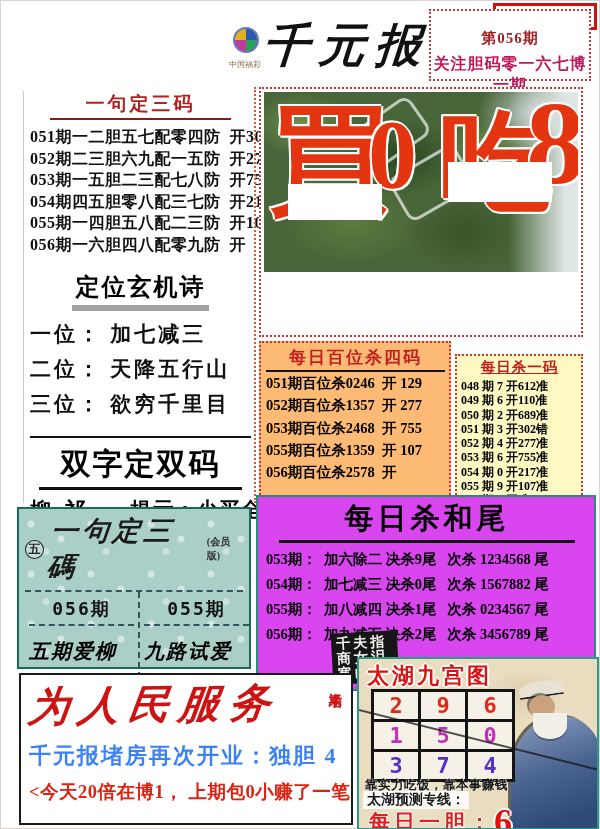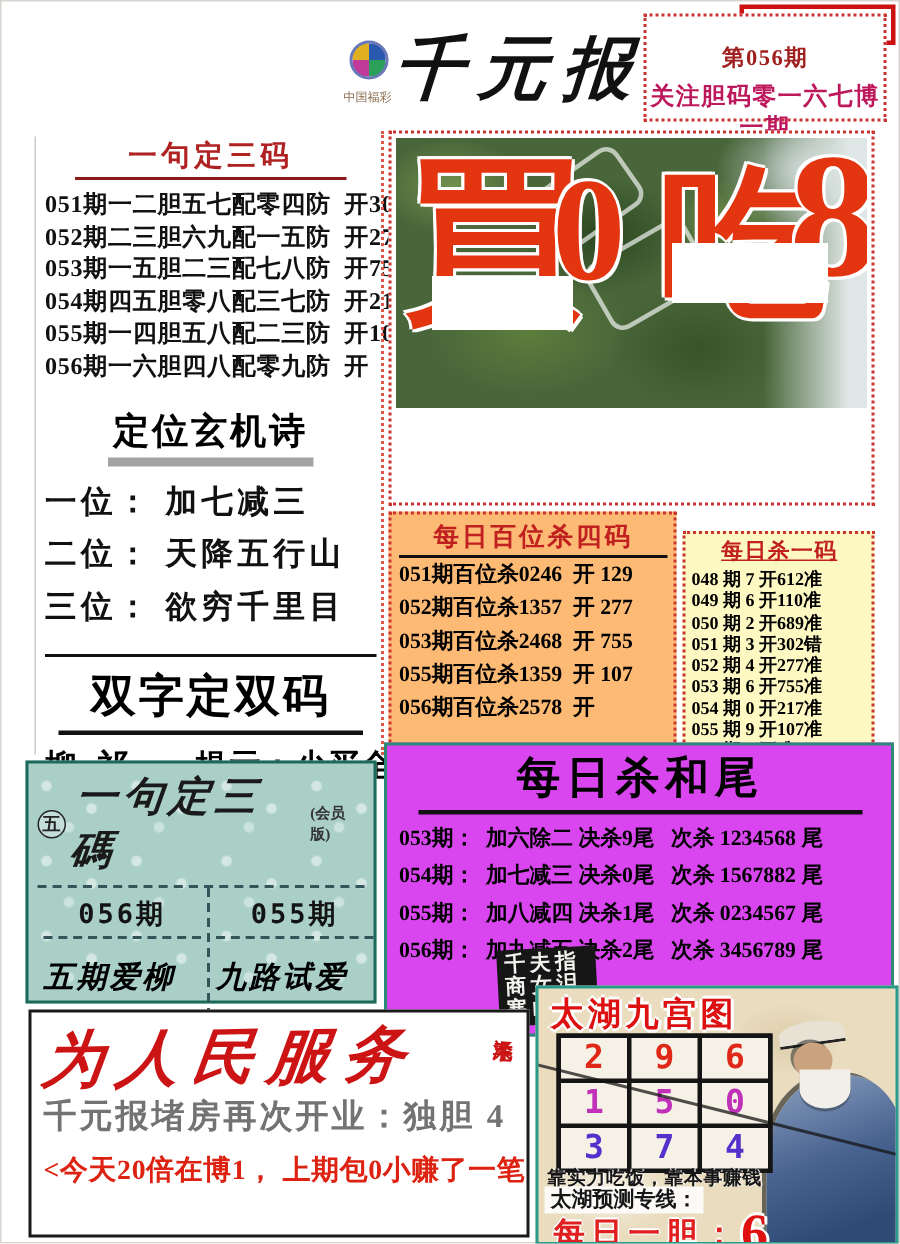--- a/index.html
+++ b/index.html
@@ -113,21 +113,21 @@
   .member-l1 { font-size:20px; font-weight:bold; font-style:italic; margin-top:12px; letter-spacing:2px; }
   .member-l2 { font-size:20px; font-weight:bold; font-style:italic; margin-top:10px; letter-spacing:1px; white-space:nowrap; }
 
   
   .service-box { position:absolute; left:18px; top:672px; width:334px; height:152px; border:2px solid #1a1a1a;
     background:#fff; padding:4px 8px; overflow:hidden; }
   .calligraphy { color:#cc1414; font-size:41px; font-weight:bold; font-style:italic; letter-spacing:9px;
     transform:skewX(-8deg) rotate(-1deg); line-height:50px; white-space:nowrap; }
   .signature { position:absolute; right:8px; top:8px; writing-mode:vertical-rl; color:#cc1414; font-size:13px;
     font-weight:bold; line-height:14px; transform:rotate(4deg); }
-  .service-headline { margin-top:0; font-size:22px; font-weight:bold; letter-spacing:2px; color:#737373; white-space:nowrap; }
+  .service-headline { margin-top:12px; font-size:22px; font-weight:bold; letter-spacing:2px; color:#3b82f6; white-space:nowrap; }
   .service-note { margin-top:8px; font-size:18.5px; font-weight:bold; color:#dd2211; letter-spacing:0.5px; white-space:nowrap; }
 
   
   .taihu-box { position:absolute; left:356px; top:656px; width:242px; height:173px; border:2px solid #2a9a8a;
     background-color:#e9dcbf;
     background-image:radial-gradient(ellipse 60px 40px at 20% 80%, rgba(255,255,255,.5), rgba(0,0,0,0) 70%),
       radial-gradient(ellipse 50px 35px at 70% 20%, rgba(210,190,150,.5), rgba(0,0,0,0) 70%);
     overflow:hidden; padding:2px 0 0 8px; }
   .taihu-title { color:#dd1111; font-size:22px; font-weight:bold; letter-spacing:3px;
     text-shadow:-2px 0 0 #fff,2px 0 0 #fff,0 -2px 0 #fff,0 2px 0 #fff,1px 1px 0 #fff; }

